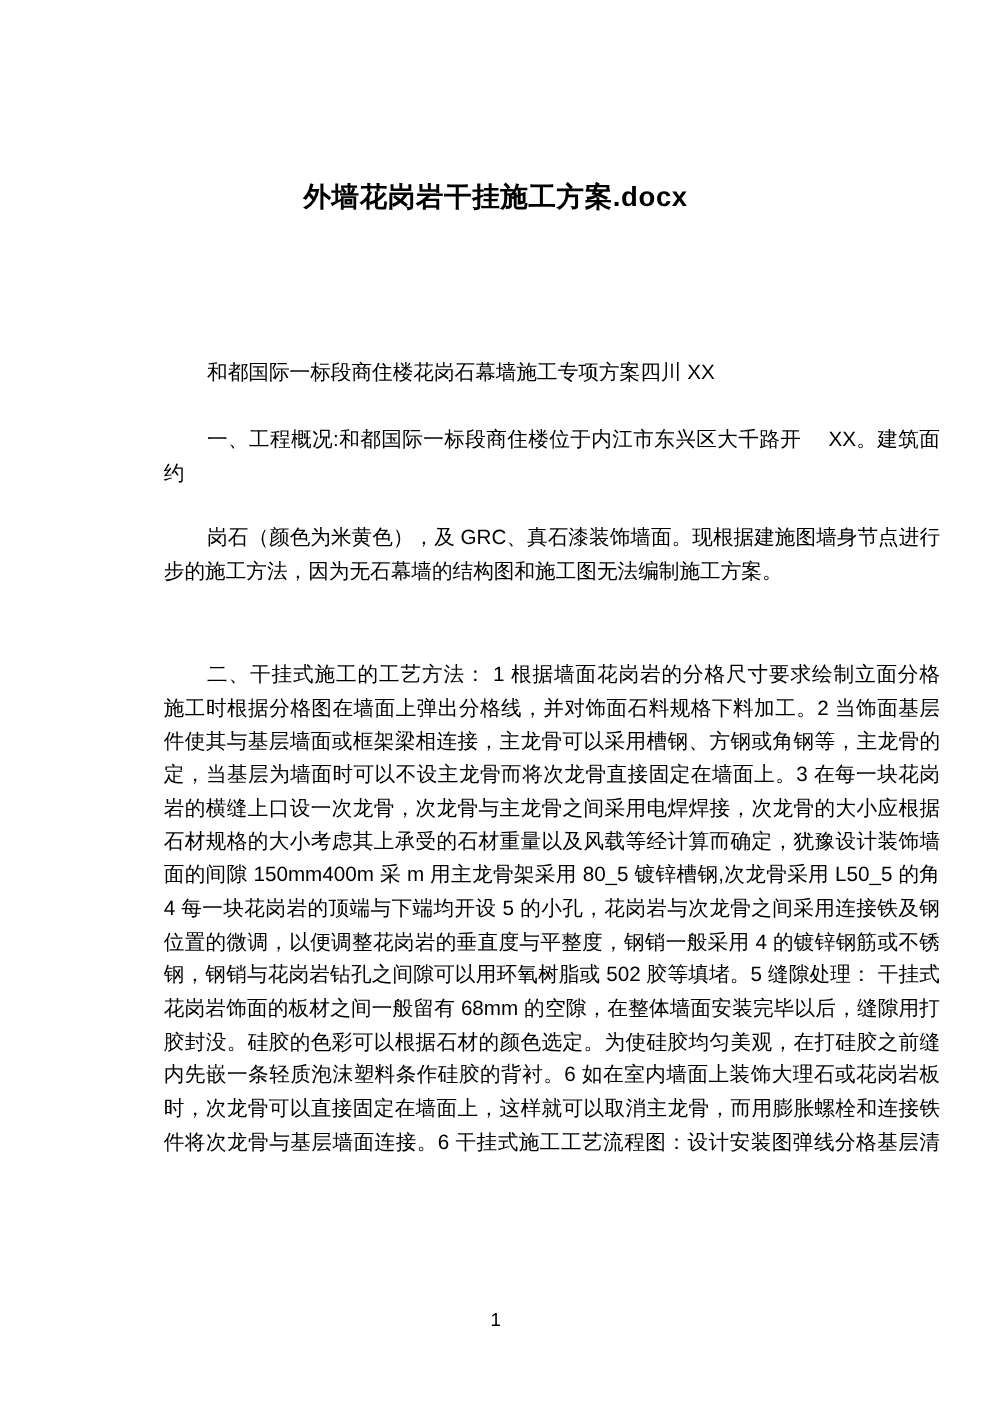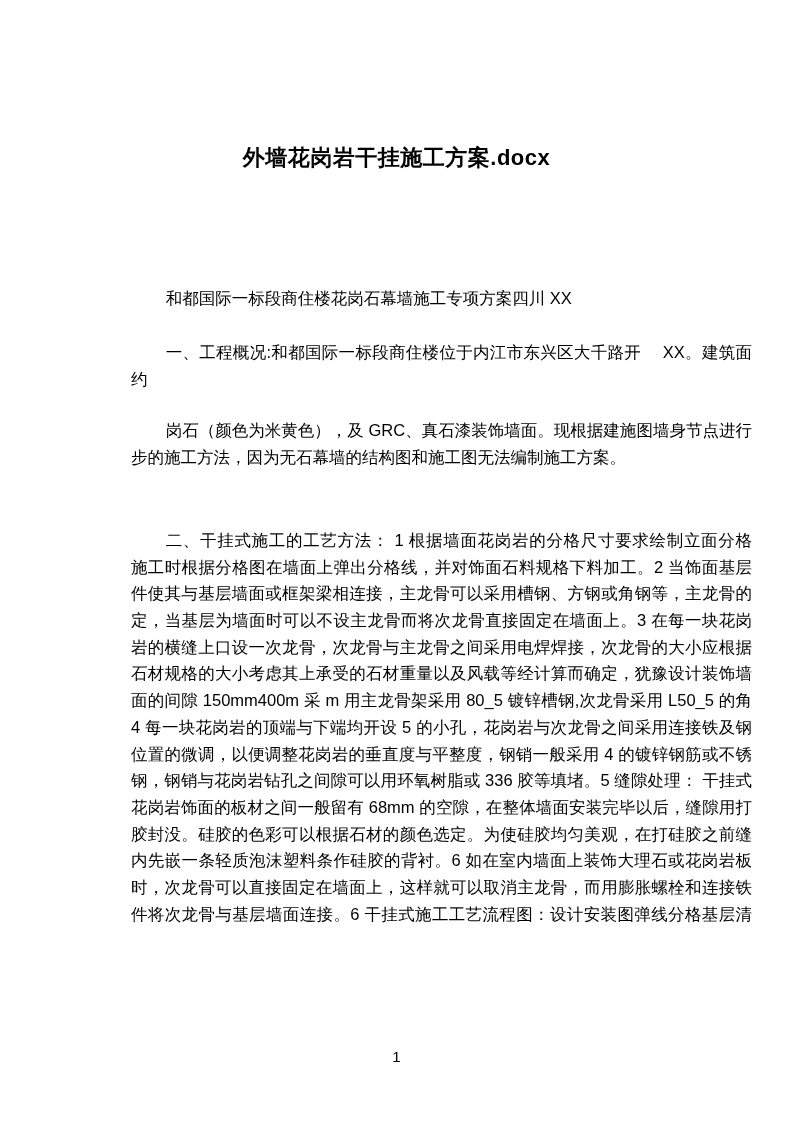--- a/index.html
+++ b/index.html
@@ -67,21 +67,21 @@
       <div class="para">
         <div class="line j">二、干挂式施工的工艺方法：  1 根据墙面花岗岩的分格尺寸要求绘制立面分格图，</div>
         <div class="line j">施工时根据分格图在墙面上弹出分格线，并对饰面石料规格下料加工。2 当饰面基层</div>
         <div class="line j">件使其与基层墙面或框架梁相连接，主龙骨可以采用槽钢、方钢或角钢等，主龙骨的</div>
         <div class="line j">定，当基层为墙面时可以不设主龙骨而将次龙骨直接固定在墙面上。3 在每一块花岗</div>
         <div class="line j">岩的横缝上口设一次龙骨，次龙骨与主龙骨之间采用电焊焊接，次龙骨的大小应根据</div>
         <div class="line j">石材规格的大小考虑其上承受的石材重量以及风载等经计算而确定，犹豫设计装饰墙</div>
         <div class="line j">面的间隙 150mm400m 采 m 用主龙骨架采用 80_5 镀锌槽钢,次龙骨采用 L50_5 的角钢。</div>
         <div class="line j">4 每一块花岗岩的顶端与下端均开设 5 的小孔，花岗岩与次龙骨之间采用连接铁及钢</div>
         <div class="line j">位置的微调，以便调整花岗岩的垂直度与平整度，钢销一般采用 4 的镀锌钢筋或不锈</div>
-        <div class="line j">钢，钢销与花岗岩钻孔之间隙可以用环氧树脂或 336 胶等填堵。5 缝隙处理： 干挂式</div>
+        <div class="line j">钢，钢销与花岗岩钻孔之间隙可以用环氧树脂或 502 胶等填堵。5 缝隙处理： 干挂式</div>
         <div class="line j">花岗岩饰面的板材之间一般留有 68mm 的空隙，在整体墙面安装完毕以后，缝隙用打硅</div>
         <div class="line j">胶封没。硅胶的色彩可以根据石材的颜色选定。为使硅胶均匀美观，在打硅胶之前缝</div>
         <div class="line j">内先嵌一条轻质泡沫塑料条作硅胶的背衬。6 如在室内墙面上装饰大理石或花岗岩板</div>
         <div class="line j">时，次龙骨可以直接固定在墙面上，这样就可以取消主龙骨，而用膨胀螺栓和连接铁</div>
         <div class="line j">件将次龙骨与基层墙面连接。6 干挂式施工工艺流程图：设计安装图弹线分格基层清</div>
       </div>
     </div>
 
   <div class="pageno">1</div>
 </div>

